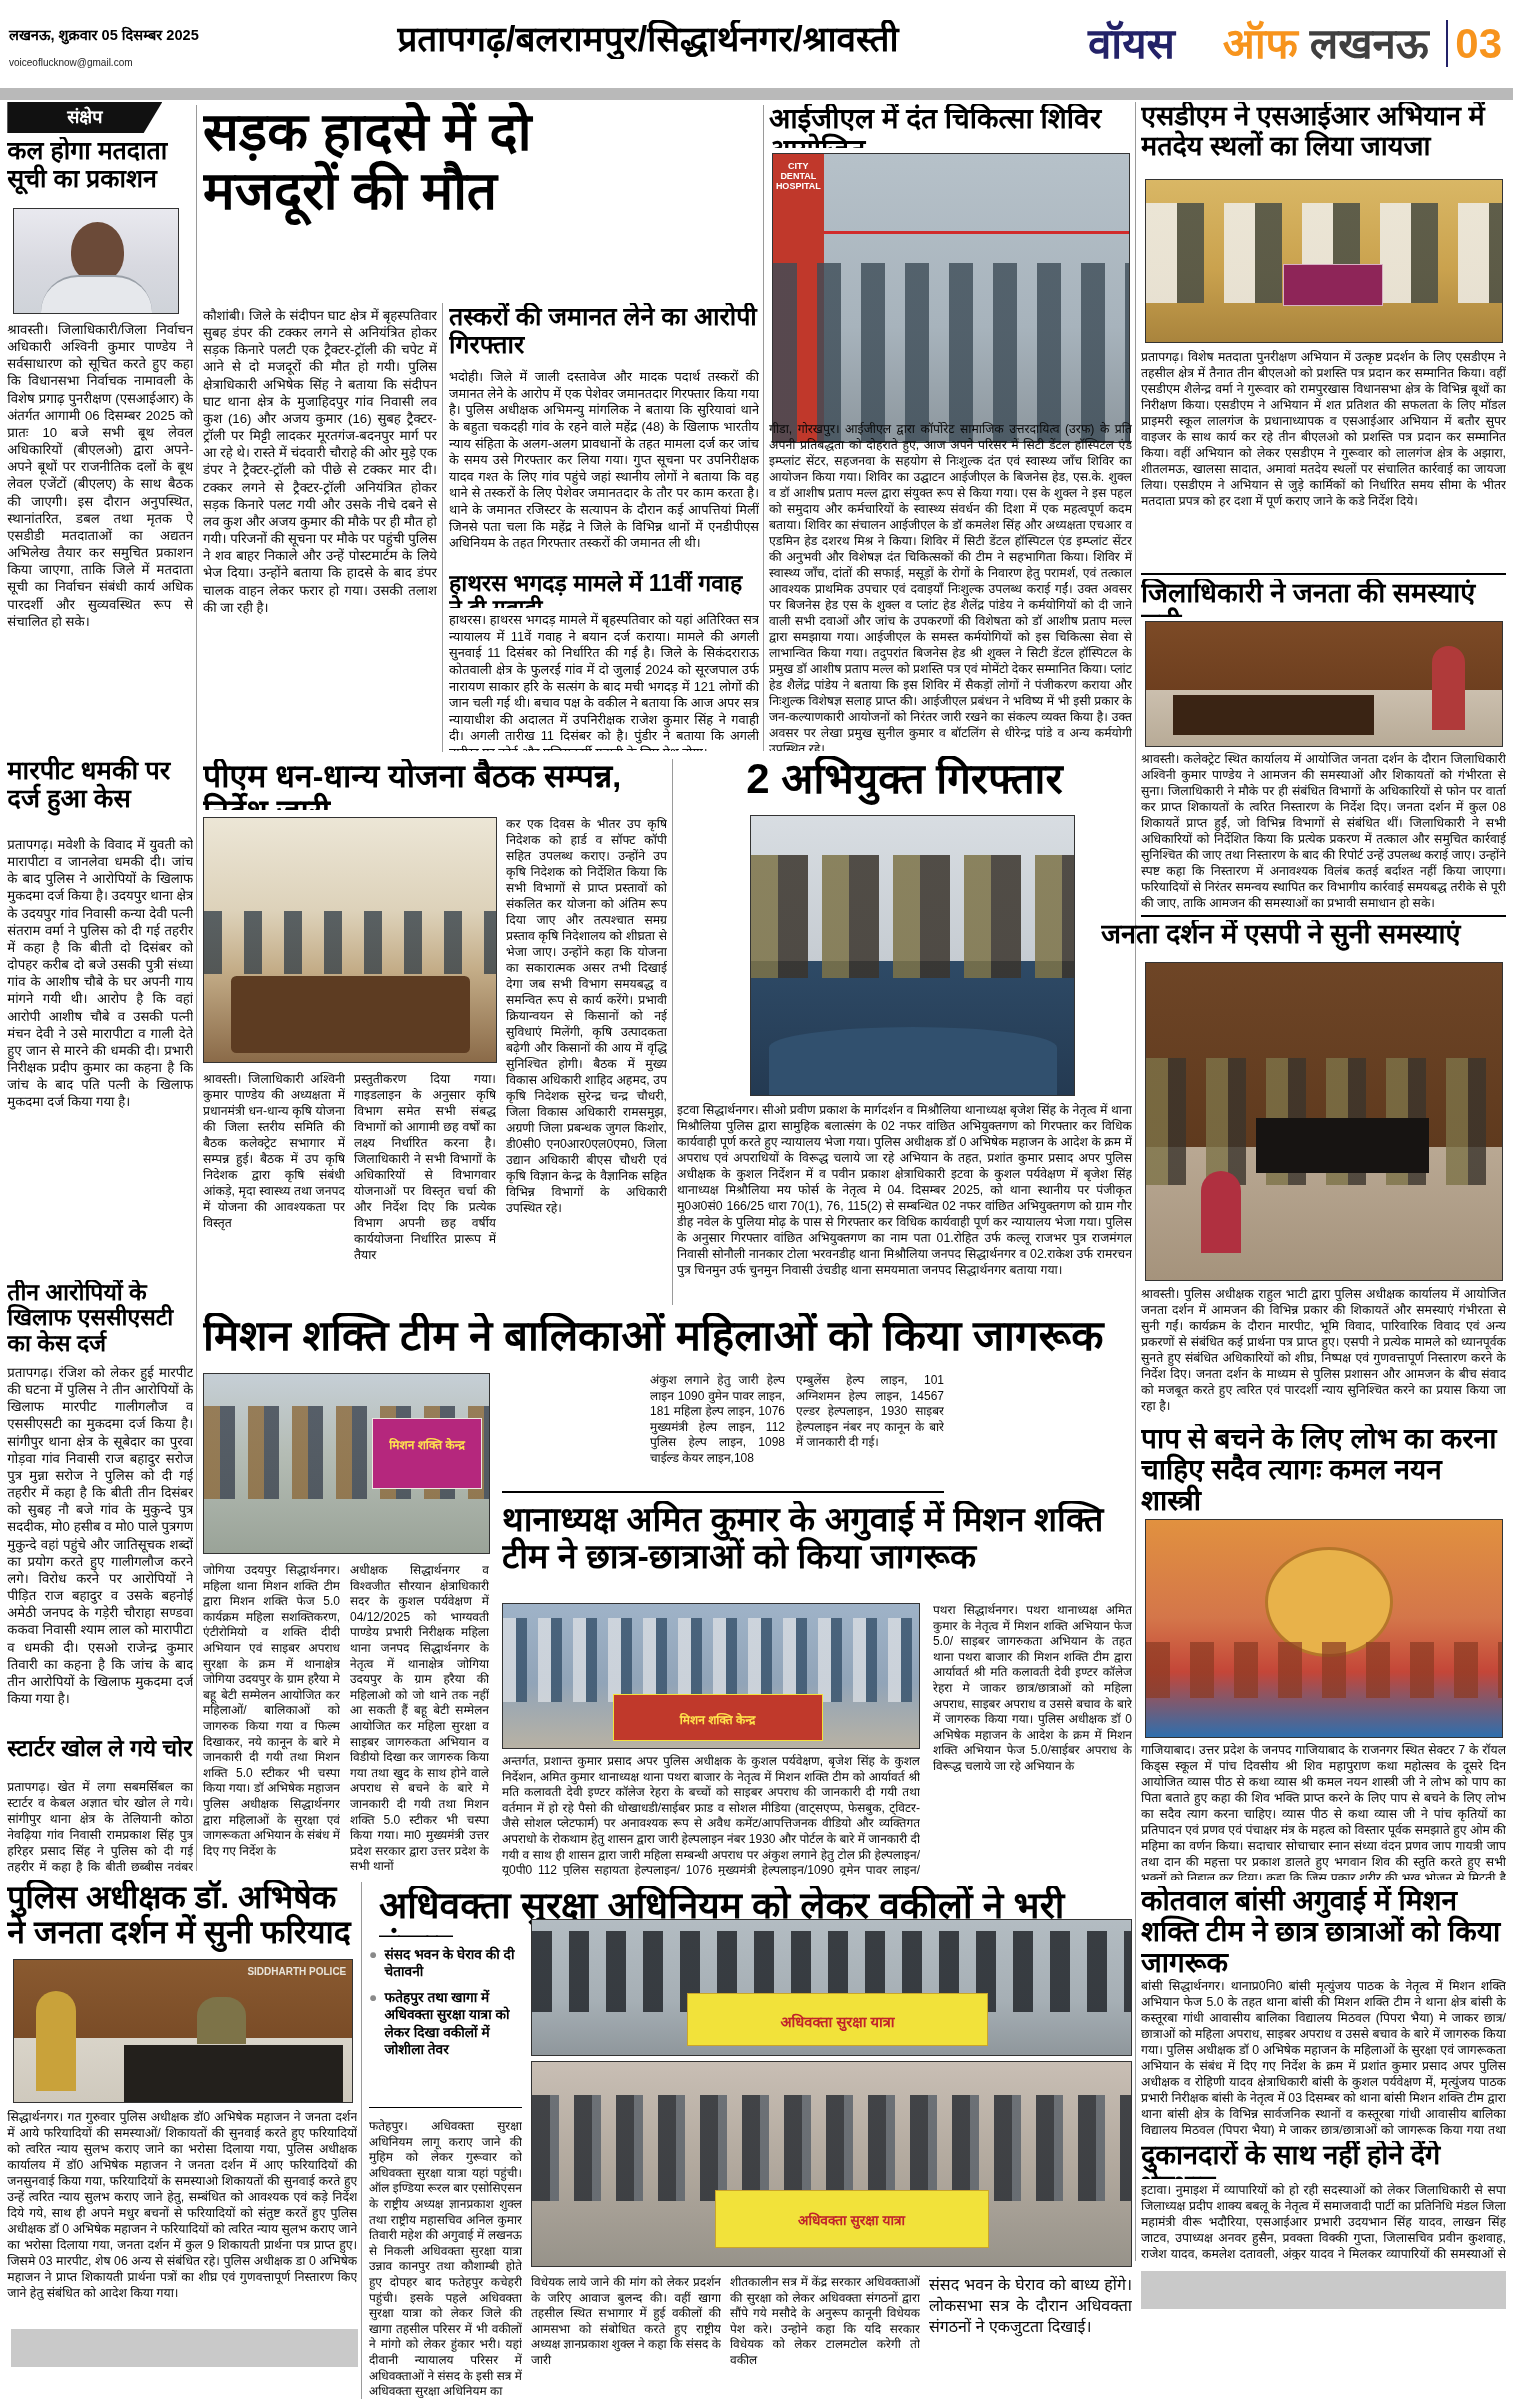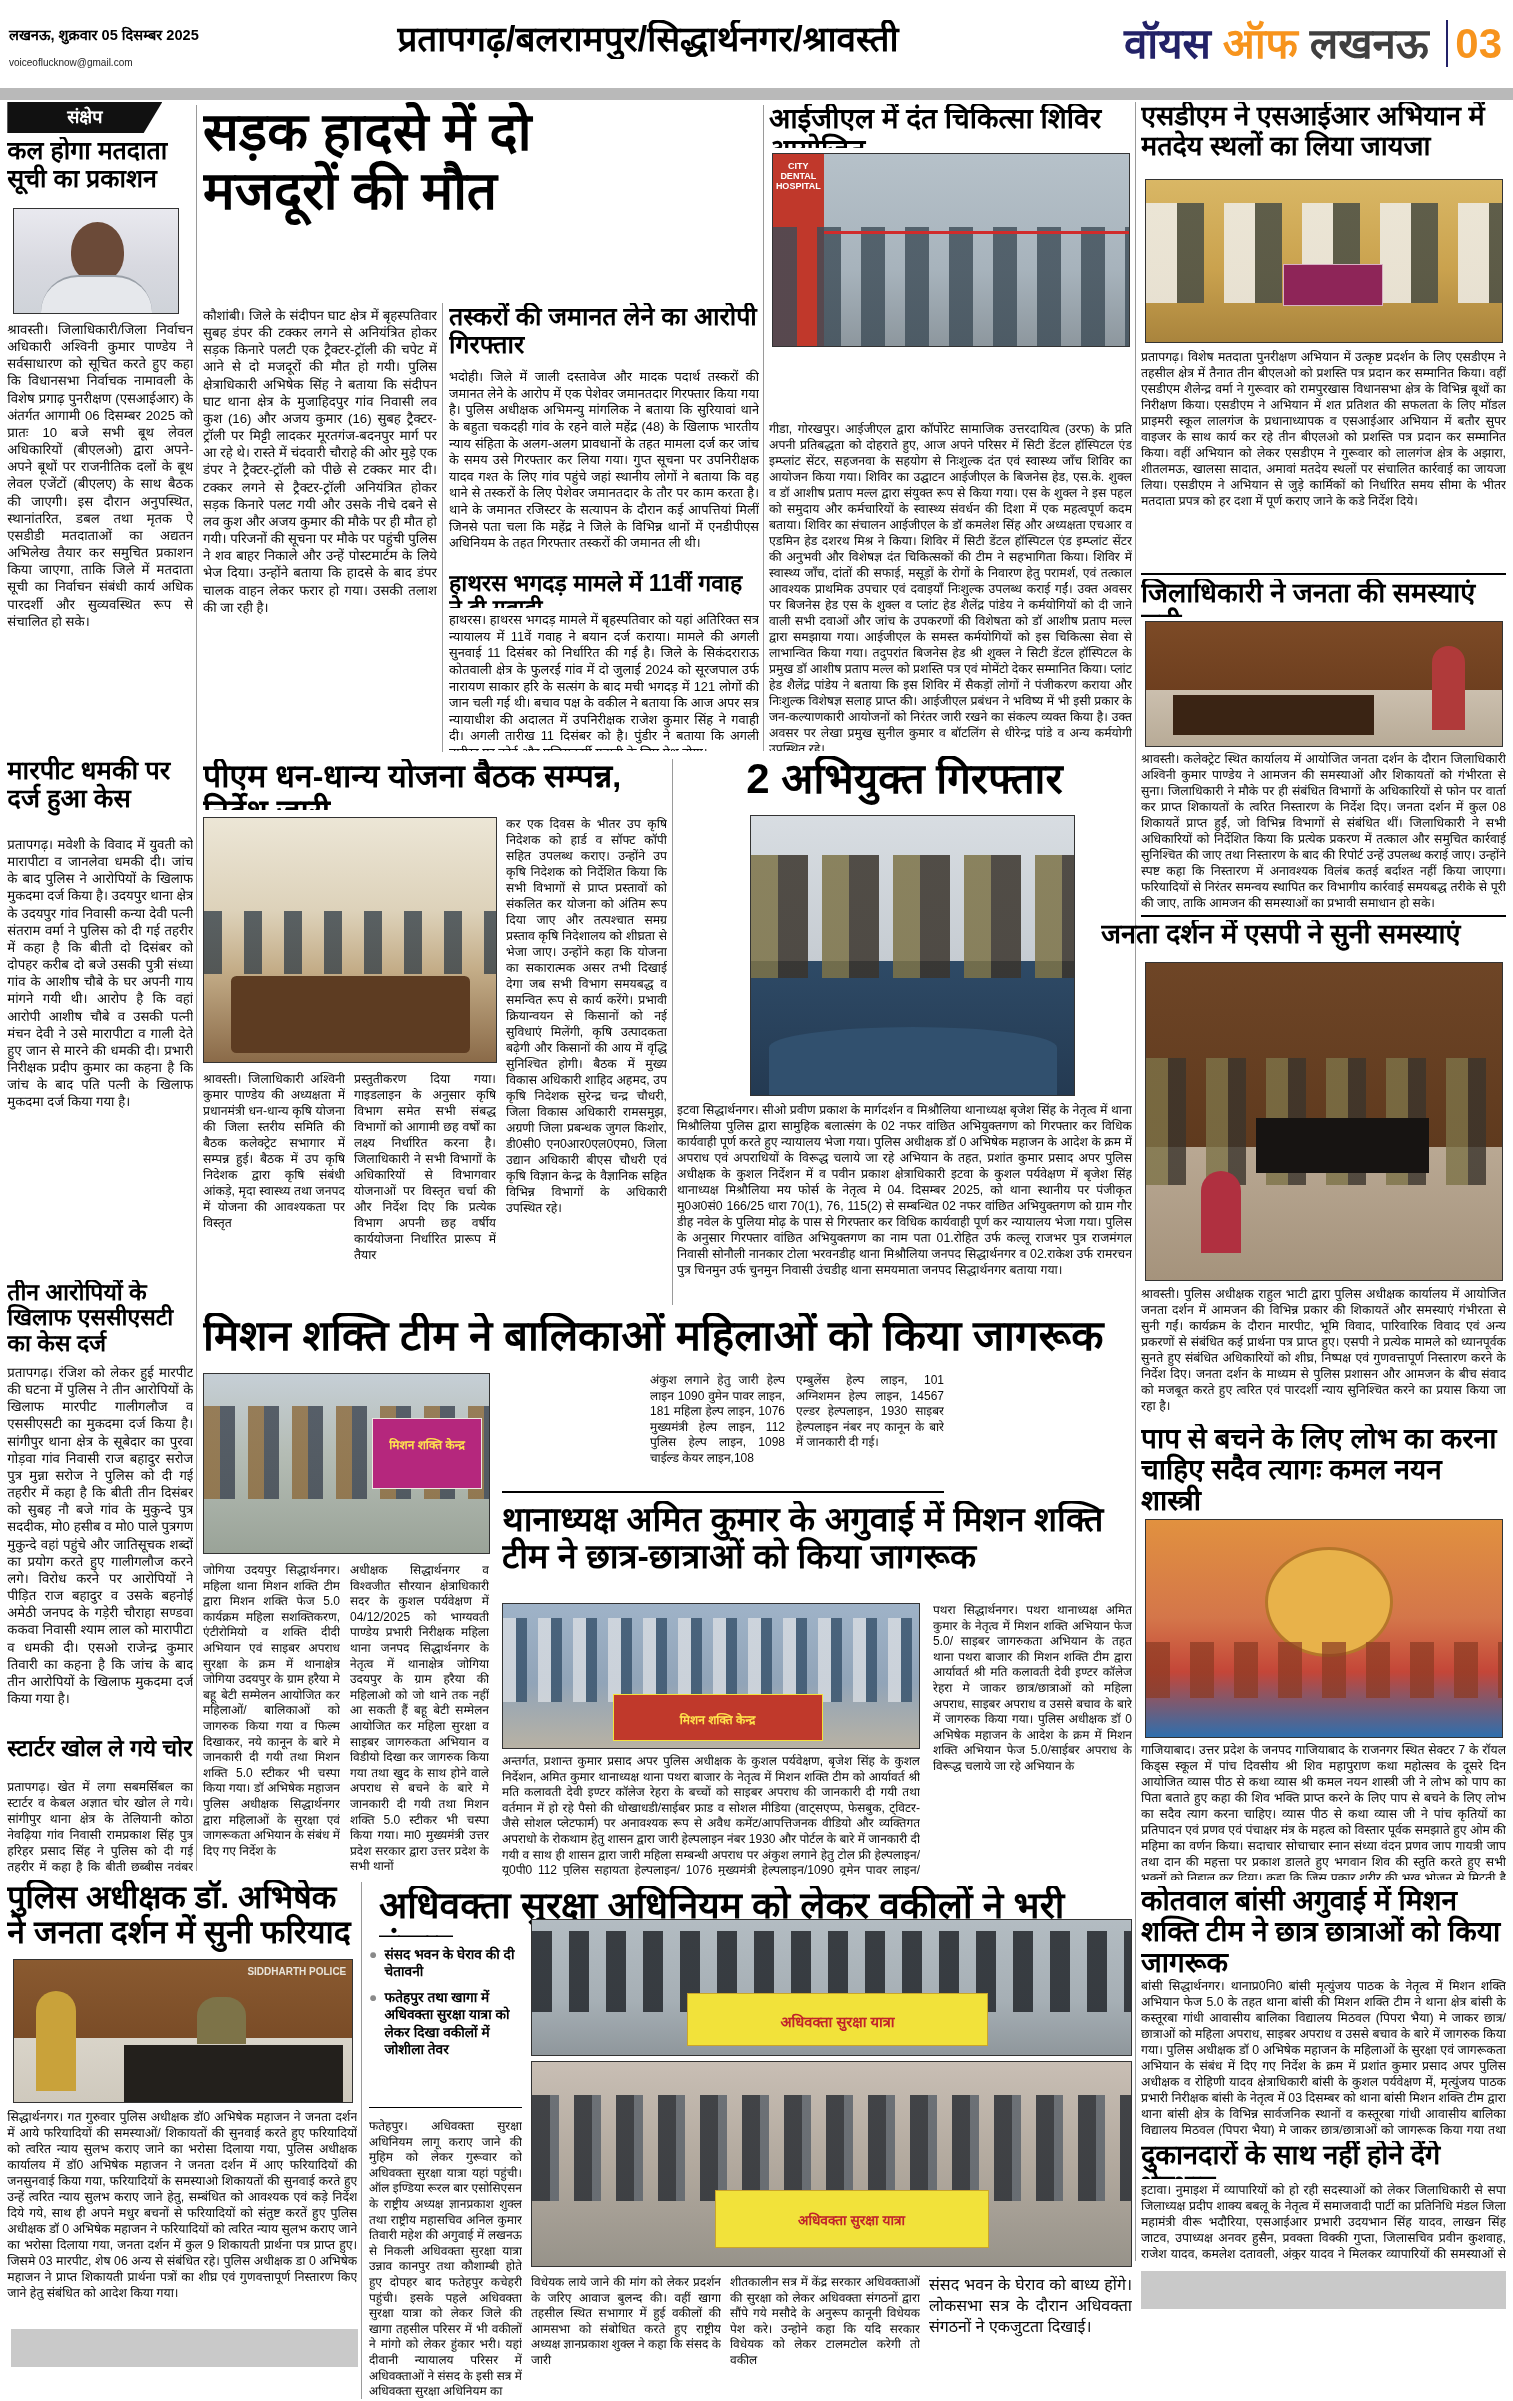--- a/index.html
+++ b/index.html
@@ -21,21 +21,21 @@
 </head>
 <body>
 
 <div id="paper">
 
   <div class="abs" style="left:9px;top:24px;width:219px;font-size:14.6px;font-weight:bold;">लखनऊ, शुक्रवार 05 दिसम्बर 2025</div>
   <div class="abs" style="left:9px;top:57px;width:219px;font-size:10px;color:#222;">voiceoflucknow@gmail.com</div>
   <div class="abs hd" style="left:347px;top:20px;width:602px;font-size:35px;text-align:center;">प्रतापगढ़/बलरामपुर/सिद्धार्थनगर/श्रावस्ती</div>
   <div class="abs" style="right:11px;top:12.8px;font-size:42px;font-weight:bold;white-space:nowrap;">
     <span style="color:#232268;">वॉयस</span>
-    <span style="color:#f7941d;">ऑफ</span>
+    <span style="color:#f7941d;margin-left:36px;">ऑफ</span>
     <span style="color:#404040;">लखनऊ</span>
     <span style="color:#f7941d;border-left:2.7px solid #232268;padding-left:7.3px;margin-left:5.5px;">03</span>
   </div>
   <div class="abs" style="left:0;top:88px;width:1513px;height:12px;background:#b9b9b9;"></div>
 
   <div class="vline" style="left:196px;top:105px;height:1766px;"></div>
   <div class="vline" style="left:1135px;top:102px;height:2159px;"></div>
   <div class="vline" style="left:763px;top:105px;height:646px;"></div>
   <div class="vline" style="left:442px;top:303px;height:449px;"></div>
   <div class="vline" style="left:672px;top:759px;height:546px;"></div>
@@ -72,21 +72,21 @@
 
   <div class="abs hd" style="left:203px;top:102px;width:392px;height:197px;font-size:53px;line-height:1.12;">सड़क हादसे में दो मजदूरों की मौत</div>
   <div class="abs bd" style="left:203px;top:307px;width:234px;height:444px;font-size:13.2px;">कौशांबी। जिले के संदीपन घाट क्षेत्र में बृहस्पतिवार सुबह डंपर की टक्कर लगने से अनियंत्रित होकर सड़क किनारे पलटी एक ट्रैक्टर-ट्रॉली की चपेट में आने से दो मजदूरों की मौत हो गयी। पुलिस क्षेत्राधिकारी अभिषेक सिंह ने बताया कि संदीपन घाट थाना क्षेत्र के मुजाहिदपुर गांव निवासी लव कुश (16) और अजय कुमार (16) सुबह ट्रैक्टर-ट्रॉली पर मिट्टी लादकर मूरतगंज-बदनपुर मार्ग पर आ रहे थे। रास्ते में चंदवारी चौराहे की ओर मुड़े एक डंपर ने ट्रैक्टर-ट्रॉली को पीछे से टक्कर मार दी। टक्कर लगने से ट्रैक्टर-ट्रॉली अनियंत्रित होकर सड़क किनारे पलट गयी और उसके नीचे दबने से लव कुश और अजय कुमार की मौके पर ही मौत हो गयी। परिजनों की सूचना पर मौके पर पहुंची पुलिस ने शव बाहर निकाले और उन्हें पोस्टमार्टम के लिये भेज दिया। उन्होंने बताया कि हादसे के बाद डंपर चालक वाहन लेकर फरार हो गया। उसकी तलाश की जा रही है।</div>
 
   <div class="abs hd" style="left:449px;top:303px;width:310px;height:62px;font-size:25px;">तस्करों की जमानत लेने का आरोपी गिरफ्तार</div>
   <div class="abs bd" style="left:449px;top:369px;width:310px;height:197px;font-size:12.8px;">भदोही। जिले में जाली दस्तावेज और मादक पदार्थ तस्करों की जमानत लेने के आरोप में एक पेशेवर जमानतदार गिरफ्तार किया गया है। पुलिस अधीक्षक अभिमन्यु मांगलिक ने बताया कि सुरियावां थाने के बहुता चकदही गांव के रहने वाले महेंद्र (48) के खिलाफ भारतीय न्याय संहिता के अलग-अलग प्रावधानों के तहत मामला दर्ज कर जांच के समय उसे गिरफ्तार कर लिया गया। गुप्त सूचना पर उपनिरीक्षक यादव गश्त के लिए गांव पहुंचे जहां स्थानीय लोगों ने बताया कि वह थाने से तस्करों के लिए पेशेवर जमानतदार के तौर पर काम करता है। थाने के जमानत रजिस्टर के सत्यापन के दौरान कई आपत्तियां मिलीं जिनसे पता चला कि महेंद्र ने जिले के विभिन्न थानों में एनडीपीएस अधिनियम के तहत गिरफ्तार तस्करों की जमानत ली थी।</div>
   <div class="abs hd" style="left:449px;top:571px;width:310px;height:37px;font-size:23px;">हाथरस भगदड़ मामले में 11वीं गवाह ने दी गवाही</div>
   <div class="abs bd" style="left:449px;top:612px;width:310px;height:139px;font-size:12.8px;">हाथरस। हाथरस भगदड़ मामले में बृहस्पतिवार को यहां अतिरिक्त सत्र न्यायालय में 11वें गवाह ने बयान दर्ज कराया। मामले की अगली सुनवाई 11 दिसंबर को निर्धारित की गई है। जिले के सिकंदराराऊ कोतवाली क्षेत्र के फुलरई गांव में दो जुलाई 2024 को सूरजपाल उर्फ नारायण साकार हरि के सत्संग के बाद मची भगदड़ में 121 लोगों की जान चली गई थी। बचाव पक्ष के वकील ने बताया कि आज अपर सत्र न्यायाधीश की अदालत में उपनिरीक्षक राजेश कुमार सिंह ने गवाही दी। अगली तारीख 11 दिसंबर को है। पुंडीर ने बताया कि अगली तारीख पर कोई और पुलिसकर्मी गवाही के लिए पेश होगा।</div>
 
   <div class="abs hd" style="left:769px;top:104px;width:363px;height:44px;font-size:28px;">आईजीएल में दंत चिकित्सा शिविर आयोजित</div>
-  <div class="photo" style="left:772px;top:153px;width:358px;height:194px;background:linear-gradient(180deg,#b6c1c9 0%,#a7b3bc 60%,#8d979e 100%);">
+  <div class="photo" style="left:772px;top:153px;width:358px;height:290px;background:linear-gradient(180deg,#b6c1c9 0%,#a7b3bc 60%,#8d979e 100%);">
     <div style="position:absolute;left:0;top:0;width:51px;height:100%;background:#c0382b;"></div>
     <div class="banner-label" style="left:1.8px;top:7.3px;width:47px;font-size:9px;color:#fff;">CITY DENTAL HOSPITAL</div>
     <div class="figs" style="bottom:0;height:62%;background:repeating-linear-gradient(90deg,#3d4c57 0 24px,transparent 24px 44px);opacity:.8;"></div>
     <div style="position:absolute;left:51px;top:77px;width:307px;height:2.7px;background:#d12b2b;"></div>
   </div>
   <div class="abs bd" style="left:769px;top:422px;width:363px;height:329px;font-size:12.3px;">गीडा, गोरखपुर। आईजीएल द्वारा कॉर्पोरेट सामाजिक उत्तरदायित्व (उरफ) के प्रति अपनी प्रतिबद्धता को दोहराते हुए, आज अपने परिसर में सिटी डेंटल हॉस्पिटल एंड इम्प्लांट सेंटर, सहजनवा के सहयोग से निःशुल्क दंत एवं स्वास्थ्य जाँच शिविर का आयोजन किया गया। शिविर का उद्घाटन आईजीएल के बिजनेस हेड, एस.के. शुक्ल व डॉ आशीष प्रताप मल्ल द्वारा संयुक्त रूप से किया गया। एस के शुक्ल ने इस पहल को समुदाय और कर्मचारियों के स्वास्थ्य संवर्धन की दिशा में एक महत्वपूर्ण कदम बताया। शिविर का संचालन आईजीएल के डॉ कमलेश सिंह और अध्यक्षता एचआर व एडमिन हेड दशरथ मिश्र ने किया। शिविर में सिटी डेंटल हॉस्पिटल एंड इम्प्लांट सेंटर की अनुभवी और विशेषज्ञ दंत चिकित्सकों की टीम ने सहभागिता किया। शिविर में स्वास्थ्य जाँच, दांतों की सफाई, मसूड़ों के रोगों के निवारण हेतु परामर्श, एवं तत्काल आवश्यक प्राथमिक उपचार एवं दवाइयाँ निःशुल्क उपलब्ध कराई गईं। उक्त अवसर पर बिजनेस हेड एस के शुक्ल व प्लांट हेड शैलेंद्र पांडेय ने कर्मयोगियों को दी जाने वाली सभी दवाओं और जांच के उपकरणों की विशेषता को डॉ आशीष प्रताप मल्ल द्वारा समझाया गया। आईजीएल के समस्त कर्मयोगियों को इस चिकित्सा सेवा से लाभान्वित किया गया। तदुपरांत बिजनेस हेड श्री शुक्ल ने सिटी डेंटल हॉस्पिटल के प्रमुख डॉ आशीष प्रताप मल्ल को प्रशस्ति पत्र एवं मोमेंटो देकर सम्मानित किया। प्लांट हेड शैलेंद्र पांडेय ने बताया कि इस शिविर में सैकड़ों लोगों ने पंजीकरण कराया और निःशुल्क विशेषज्ञ सलाह प्राप्त की। आईजीएल प्रबंधन ने भविष्य में भी इसी प्रकार के जन-कल्याणकारी आयोजनों को निरंतर जारी रखने का संकल्प व्यक्त किया है। उक्त अवसर पर लेखा प्रमुख सुनील कुमार व बॉटलिंग से धीरेन्द्र पांडे व अन्य कर्मयोगी उपस्थित रहे।</div>
 
   <div class="abs hd" style="left:203px;top:759px;width:467px;height:51px;font-size:32px;">पीएम धन-धान्य योजना बैठक सम्पन्न, निर्देश जारी</div>
   <div class="photo" style="left:203px;top:817px;width:294px;height:246px;background:linear-gradient(180deg,#ece6d6 0%,#ddd2ba 38%,#c4ad88 62%,#8a6a48 100%);">
     <div style="position:absolute;left:27px;bottom:9px;width:239px;height:77px;background:#5d3c22;border-radius:5.5px;"></div>

